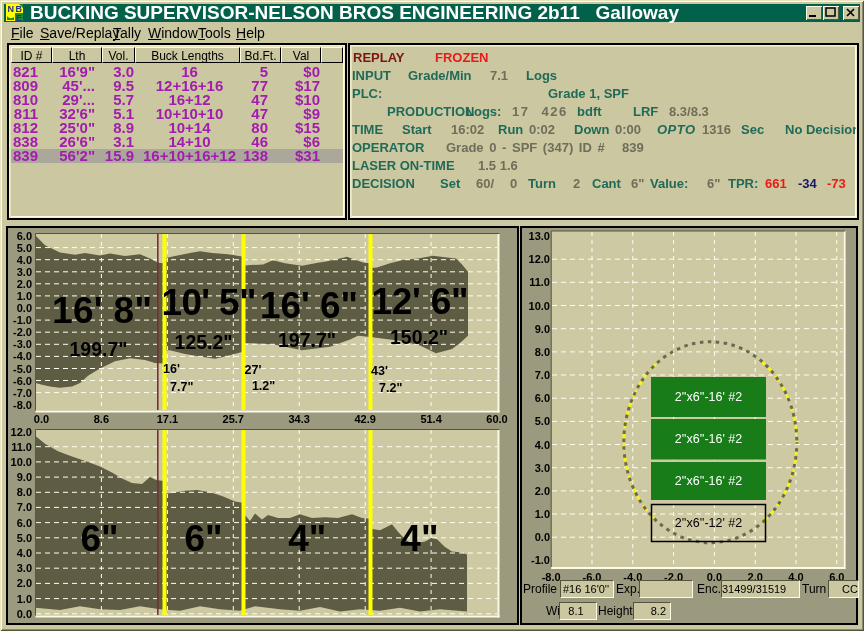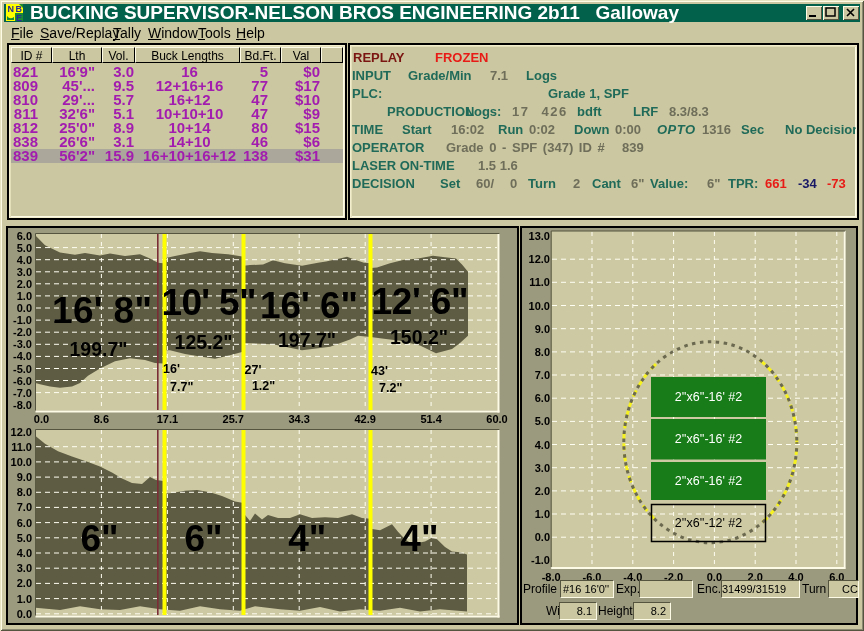--- a/index.html
+++ b/index.html
@@ -384,16 +384,16 @@
 <div class="abs" style="left:522px;top:578px;width:334px;height:45px;font-size:12px;color:#000;">
   <span class="abs" style="left:1px;top:4px;">Profile</span>
   <div class="abs fld" style="left:38px;top:2px;width:52px;"><span style="margin-left:2px">#16 16'0''</span></div>
   <span class="abs" style="left:94px;top:4px;">Exp.</span>
   <div class="abs fld" style="left:117px;top:2px;width:52px;"></div>
   <span class="abs" style="left:175px;top:4px;">Enc.</span>
   <div class="abs fld" style="left:199px;top:2px;width:77px;text-align:right;"><span style="margin-right:15px">31499/31519</span></div>
   <span class="abs" style="left:280px;top:4px;">Turn</span>
   <div class="abs fld" style="left:306px;top:2px;width:29px;text-align:right;">CC</div>
   <span class="abs" style="left:1px;top:26px;margin-left:23px;">Width</span>
-  <div class="abs fld" style="left:37px;top:24px;width:36px;text-align:right;"><span style="margin-right:4px">8.1</span></div>
+  <div class="abs fld" style="left:37px;top:24px;width:36px;text-align:center;"><span style="margin-right:4px">8.1</span></div>
   <span class="abs" style="left:76px;top:26px;white-space:nowrap;">Height</span>
   <div class="abs fld" style="left:111px;top:24px;width:36px;text-align:right;"><span style="margin-right:4px">8.2</span></div>
 </div>
 
 </body></html>

